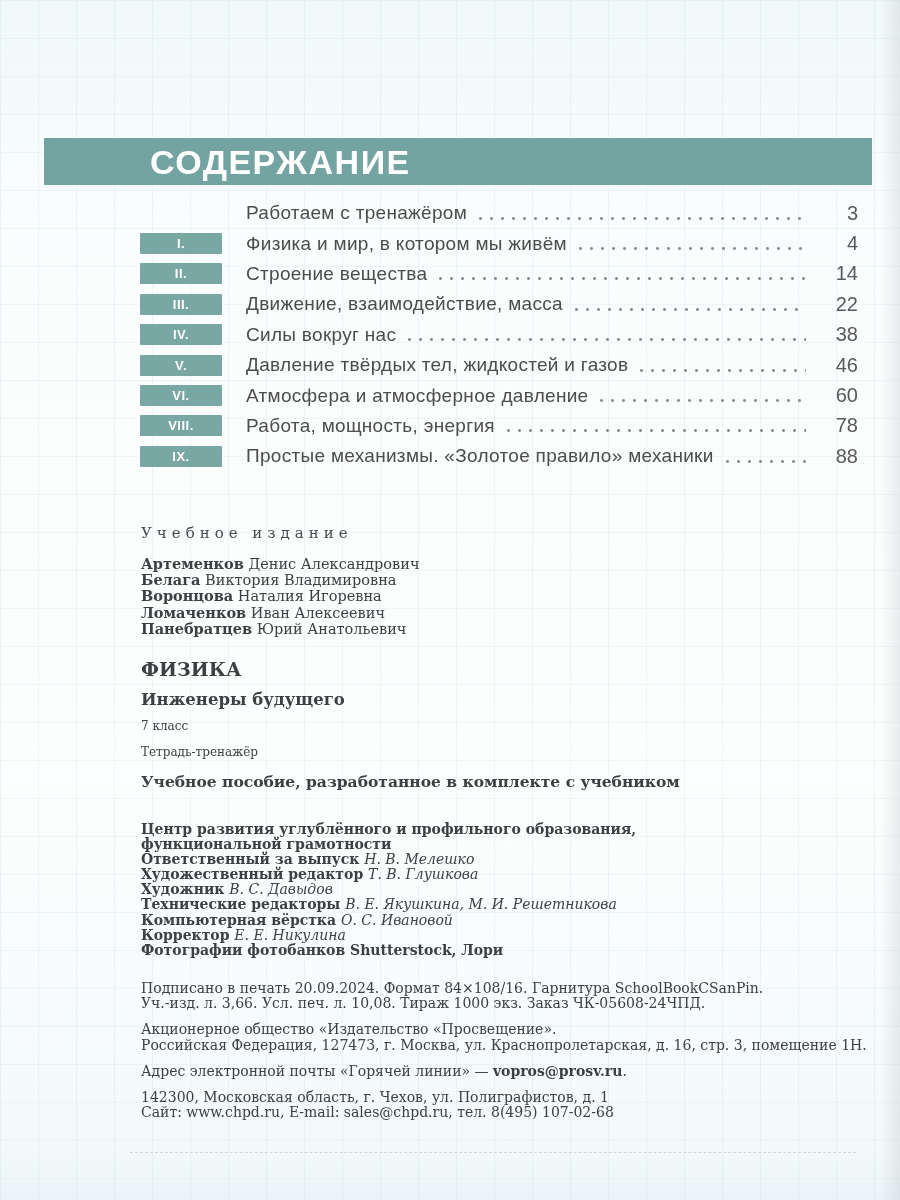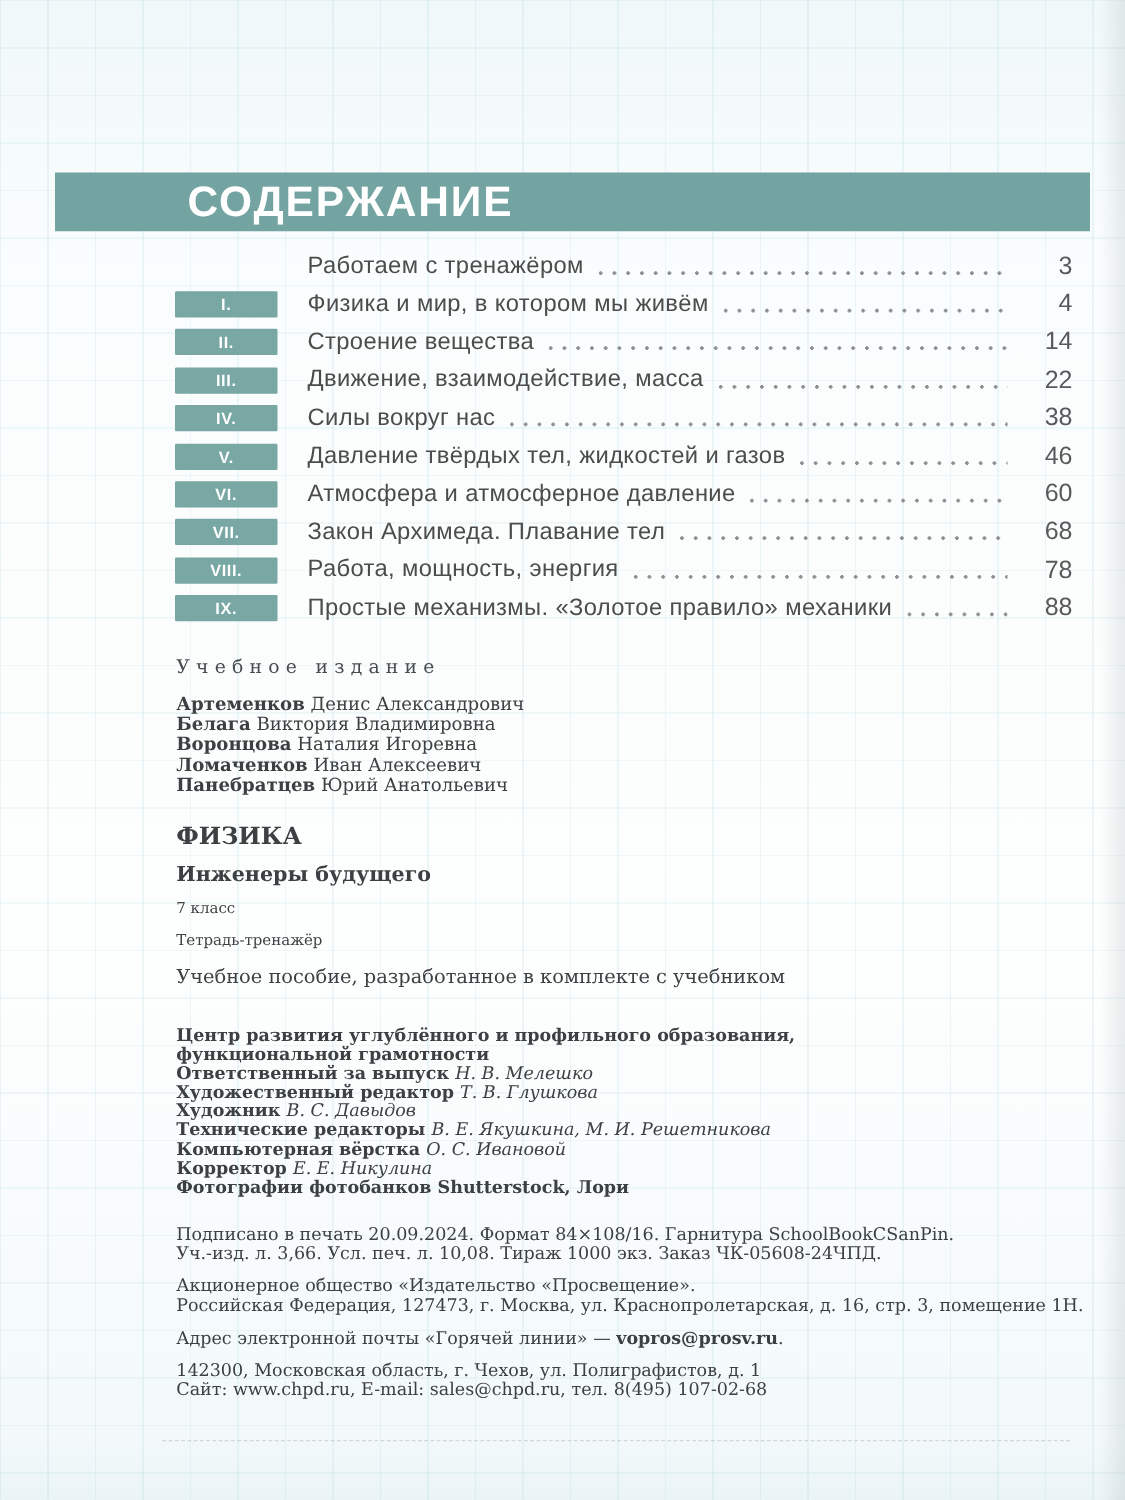--- a/index.html
+++ b/index.html
@@ -56,21 +56,21 @@
   }
   
   .serif{font-family:"DejaVu Serif","Liberation Serif",serif;color:#3c4042;}
   .edition-note{position:absolute;left:141px;top:524px;font-size:15px;letter-spacing:5px;color:#454b4e;}
   .authors{position:absolute;left:141px;top:556px;line-height:15.2px;font-size:14.5px;}
   .authors .surname{font-weight:bold;}
   .publication{position:absolute;left:141px;top:658px;}
   .pub-title{font-size:19px;font-weight:bold;margin:0 0 10px 0;}
   .pub-subtitle{font-size:16.5px;font-weight:bold;margin:0 0 7px 0;}
   .pub-line{font-size:12px;margin:0 0 5px 0;line-height:21px;}
-  .pub-note{font-size:15.5px;margin:9px 0 0 0;}
+  .pub-note{font-size:15.5px;margin:9px 0 0 0;font-weight:bold;}
   .credits{position:absolute;left:141px;top:822px;font-size:14px;line-height:15.1px;}
   .imprint{position:absolute;left:141px;top:981px;font-size:14px;line-height:15.2px;}
   .imprint-group{margin-bottom:11px;}
   .s-b{font-weight:bold;}
   .s-i{font-style:italic;}
 </style>
 </head>
 <body>
 
 <div class="page">
@@ -125,26 +125,20 @@
     <div class="toc-page">46</div>
   </div>
 
   <div class="toc-row">
     <div class="chip">VI.</div>
     <div class="toc-title">Атмосфера и атмосферное давление</div>
     <div class="toc-dots"></div>
     <div class="toc-page">60</div>
   </div>
 
-  <div class="toc-row">
-    <div class="chip">VII.</div>
-    <div class="toc-title">Закон Архимеда. Плавание тел</div>
-    <div class="toc-dots"></div>
-    <div class="toc-page">68</div>
-  </div>
 
   <div class="toc-row">
     <div class="chip">VIII.</div>
     <div class="toc-title">Работа, мощность, энергия</div>
     <div class="toc-dots"></div>
     <div class="toc-page">78</div>
   </div>
 
   <div class="toc-row">
     <div class="chip">IX.</div>

